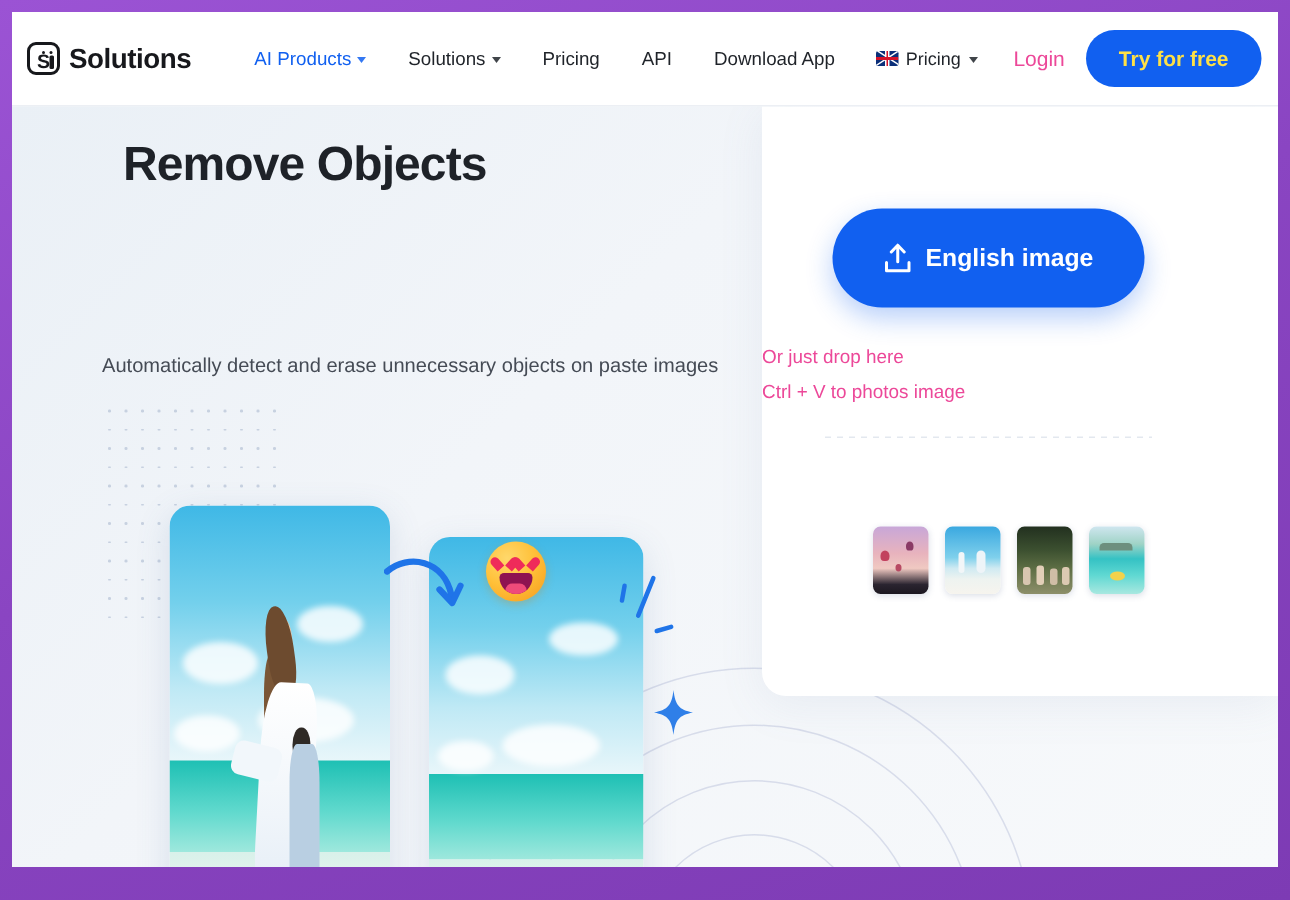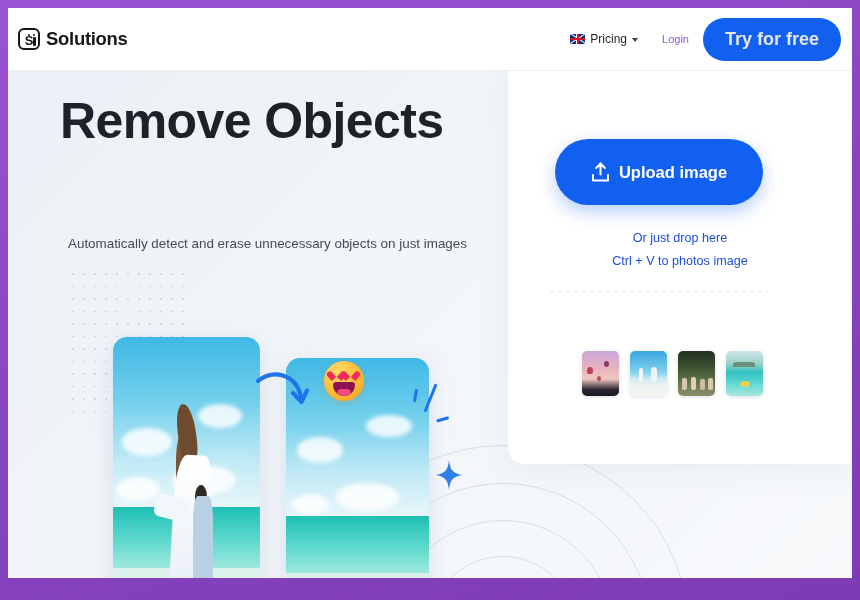--- a/index.html
+++ b/index.html
@@ -55,35 +55,35 @@
   .flag {
     width:15px; height:10px; border-radius:1.5px; position:relative; overflow:hidden;
     background:#0b2f79; flex:none;
   }
   .flag .hw{position:absolute;left:0;top:3.6px;width:15px;height:2.8px;background:#fff;}
   .flag .vw{position:absolute;left:6.1px;top:0;width:2.8px;height:10px;background:#fff;}
   .flag .hr{position:absolute;left:0;top:4.3px;width:15px;height:1.5px;background:#d4122a;}
   .flag .vr{position:absolute;left:6.75px;top:0;width:1.5px;height:10px;background:#d4122a;}
   .flag .dg1,.flag .dg2{position:absolute;left:-2px;top:4.3px;width:20px;height:1px;background:#fff;}
   .flag .dg1{transform:rotate(33deg);} .flag .dg2{transform:rotate(-33deg);}
-  #login { font-size:11px; color:#8b5cf6; padding:0 14px; cursor:pointer; }
+  #login { font-size:14px; color:#ec4899; padding:0 14px; cursor:pointer; }
   #try-free {
-    background:#1160f0; color:#e5e5e5; font-size:18px; font-weight:bold;
+    background:#1160f0; color:#fde047; font-size:14px; font-weight:bold;
     padding:11px 22px; border-radius:22px; cursor:pointer; white-space:nowrap;
   }
 
   
   #hero {
     position:absolute; left:0; top:63px; width:844px; height:507px;
     background:linear-gradient(135deg,#eaf0f6 0%,#f2f5f9 40%,#f7f9fb 100%);
     overflow:hidden;
   }
   #h1 {
-    position:absolute; left:52px; top:17px; width:470px;
-    font-size:50px; font-weight:bold; color:#1e2228; line-height:1.32;
+    position:absolute; left:74px; top:17px; width:470px;
+    font-size:32px; font-weight:bold; color:#1e2228; line-height:1.32;
     letter-spacing:-0.6px;
   }
   #h1 .line2 { position:relative; display:inline-block; }
   #underline {
     position:absolute; left:0; bottom:2px; width:218px; height:9px;
     background:#2ce8e8; z-index:-1;
   }
   #sub {
     position:absolute; left:60px; top:165px; font-size:13.4px; color:#454b55;
   }
@@ -170,21 +170,21 @@
     background:#ffffff; border-radius:0 0 0 16px;
     box-shadow:0 6px 30px rgba(120,140,180,.10);
   }
   #upload-btn {
     position:absolute; left:47px; top:68px; width:208px; height:66px;
     background:#1160f0; border-radius:33px; display:flex; align-items:center;
     justify-content:center; gap:9px; cursor:pointer;
     box-shadow:0 7px 18px rgba(17,96,240,.30);
   }
   #upload-btn span { color:#fff; font-size:16.5px; font-weight:bold; }
-  #drop1,#drop2 { position:absolute; width:344px; text-align:center; font-size:12.6px; color:#1d4ed8; }
+  #drop1,#drop2 { position:absolute; width:344px; text-align:left; font-size:12.6px; color:#ec4899; }
   #drop1 { top:160px; } #drop2 { top:183px; }
   #divider {
     position:absolute; left:42px; top:220px; width:218px; height:1px;
     background:repeating-linear-gradient(to right,#e3e8ef 0 4px,transparent 4px 8px);
   }
   #try-label { position:absolute; top:246px; width:344px; text-align:center; font-size:12.6px; color:#3b4250; }
   #thumbs { position:absolute; left:74px; top:280px; display:flex; gap:11px; }
   .thumb {
     width:37px; height:45px; border-radius:5px; overflow:hidden; cursor:pointer;
     box-shadow:0 1px 4px rgba(80,100,140,.20); position:relative;
@@ -210,20 +210,39 @@
       <div id="logo">
         <div class="logo-mark">
           <span class="s">S</span>
             <i class="d1"></i>
             <i class="d2"></i>
             <i class="tail"></i>
         </div>
         <div id="logo-text">Solutions</div>
       </div>
 
+      <div id="nav-links">
+        <div class="nav-item active">
+          <span>AI Products</span>
+          <i class="chev"></i>
+        </div>
+        <div class="nav-item">
+          <span>Solutions</span>
+          <i class="chev"></i>
+        </div>
+        <div class="nav-item">
+          <span>Pricing</span>
+        </div>
+        <div class="nav-item">
+          <span>API</span>
+        </div>
+        <div class="nav-item">
+          <span>Download App</span>
+        </div>
+      </div>
 
       <div id="nav-right">
         <div id="lang">
           <span class="flag">
             <i class="hw"></i>
               <i class="vw"></i>
               <i class="dg1"></i>
               <i class="dg2"></i>
               <i class="hr"></i>
               <i class="vr"></i>
@@ -235,21 +254,21 @@
         <div id="try-free">Try for free</div>
       </div>
     </div>
 
     <div id="hero">
 
       <div id="h1">
         <div>Remove Objects</div>
       </div>
 
-      <div id="sub">Automatically detect and erase unnecessary objects on just images</div>
+      <div id="sub">Automatically detect and erase unnecessary objects on paste images</div>
 
       <div id="dots">
           <i style="left: 0px; top: 0px;"></i>
           <i style="left: 11px; top: 0px;"></i>
           <i style="left: 22px; top: 0px;"></i>
           <i style="left: 33px; top: 0px;"></i>
           <i style="left: 44px; top: 0px;"></i>
           <i style="left: 55px; top: 0px;"></i>
           <i style="left: 66px; top: 0px;"></i>
           <i style="left: 77px; top: 0px;"></i>
@@ -442,21 +461,21 @@
           <path d="M13 0 C14.2 10 16.5 13.2 26 15 C16.5 16.8 14.2 20 13 30 C11.8 20 9.5 16.8 0 15 C9.5 13.2 11.8 10 13 0 Z" fill="#2f7fe8"></path>
         </svg>
       </div>
 
       <div id="upload-card">
         <div id="upload-btn">
           <svg width="19" height="21" viewBox="0 0 19 21">
             <path d="M9.5 1.5 L9.5 12.5 M9.5 1.5 L5.2 6 M9.5 1.5 L13.8 6" stroke="#fff" stroke-width="2" fill="none" stroke-linecap="round" stroke-linejoin="round"></path>
             <path d="M2 13 L2 18.5 L17 18.5 L17 13" stroke="#fff" stroke-width="2" fill="none" stroke-linecap="round" stroke-linejoin="round"></path>
           </svg>
-          <span>Upload image</span>
+          <span>English image</span>
         </div>
         <div id="drop1">Or just drop here</div>
         <div id="drop2">Ctrl + V to photos image</div>
         <div id="divider"></div>
         <div id="thumbs">
           <div class="thumb" style="background:linear-gradient(180deg,#c8a7d8 0%,#e8b3bd 40%,#f0c9c2 62%,#2a2430 86%,#1c1820 100%)">
             <span style="position:absolute;left:5px;top:16px;width:6px;height:7px;border-radius:50% 50% 40% 40%;background:#c2415e"></span>
             <span style="position:absolute;left:22px;top:10px;width:5px;height:6px;border-radius:50% 50% 40% 40%;background:#8a3a66"></span>
             <span style="position:absolute;left:15px;top:25px;width:4px;height:5px;border-radius:50%;background:#b84a63"></span>
           </div>

